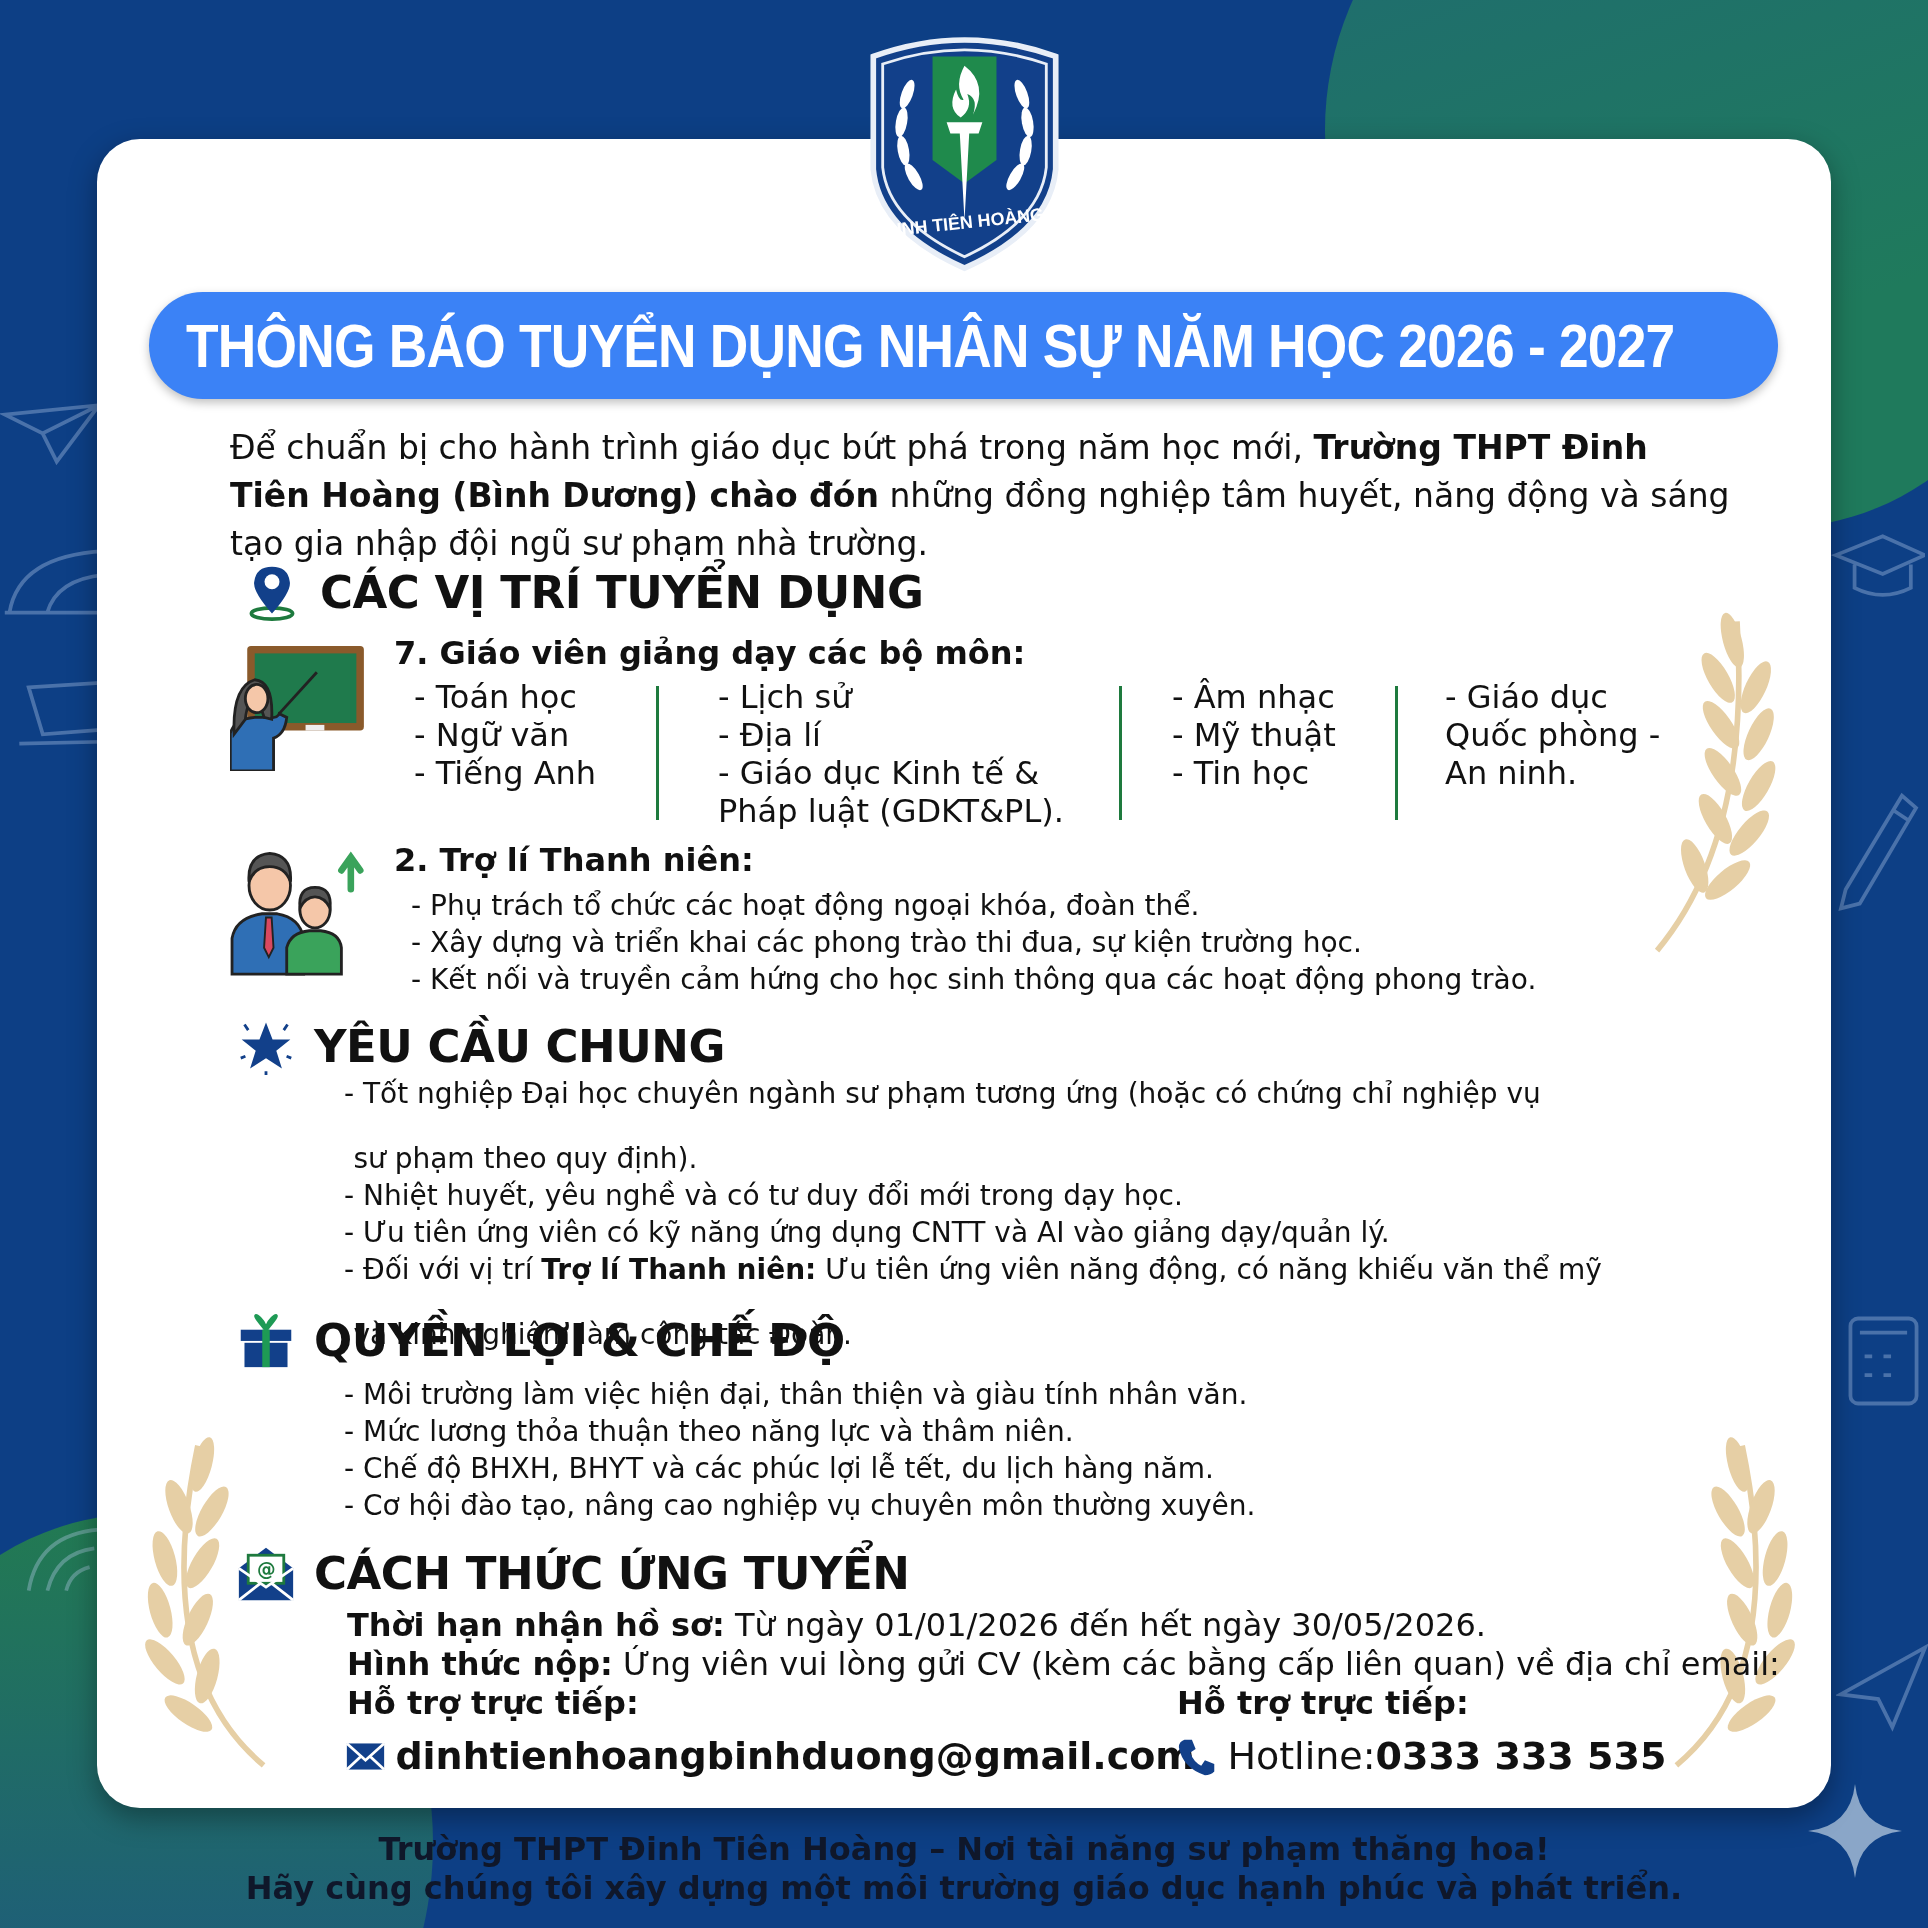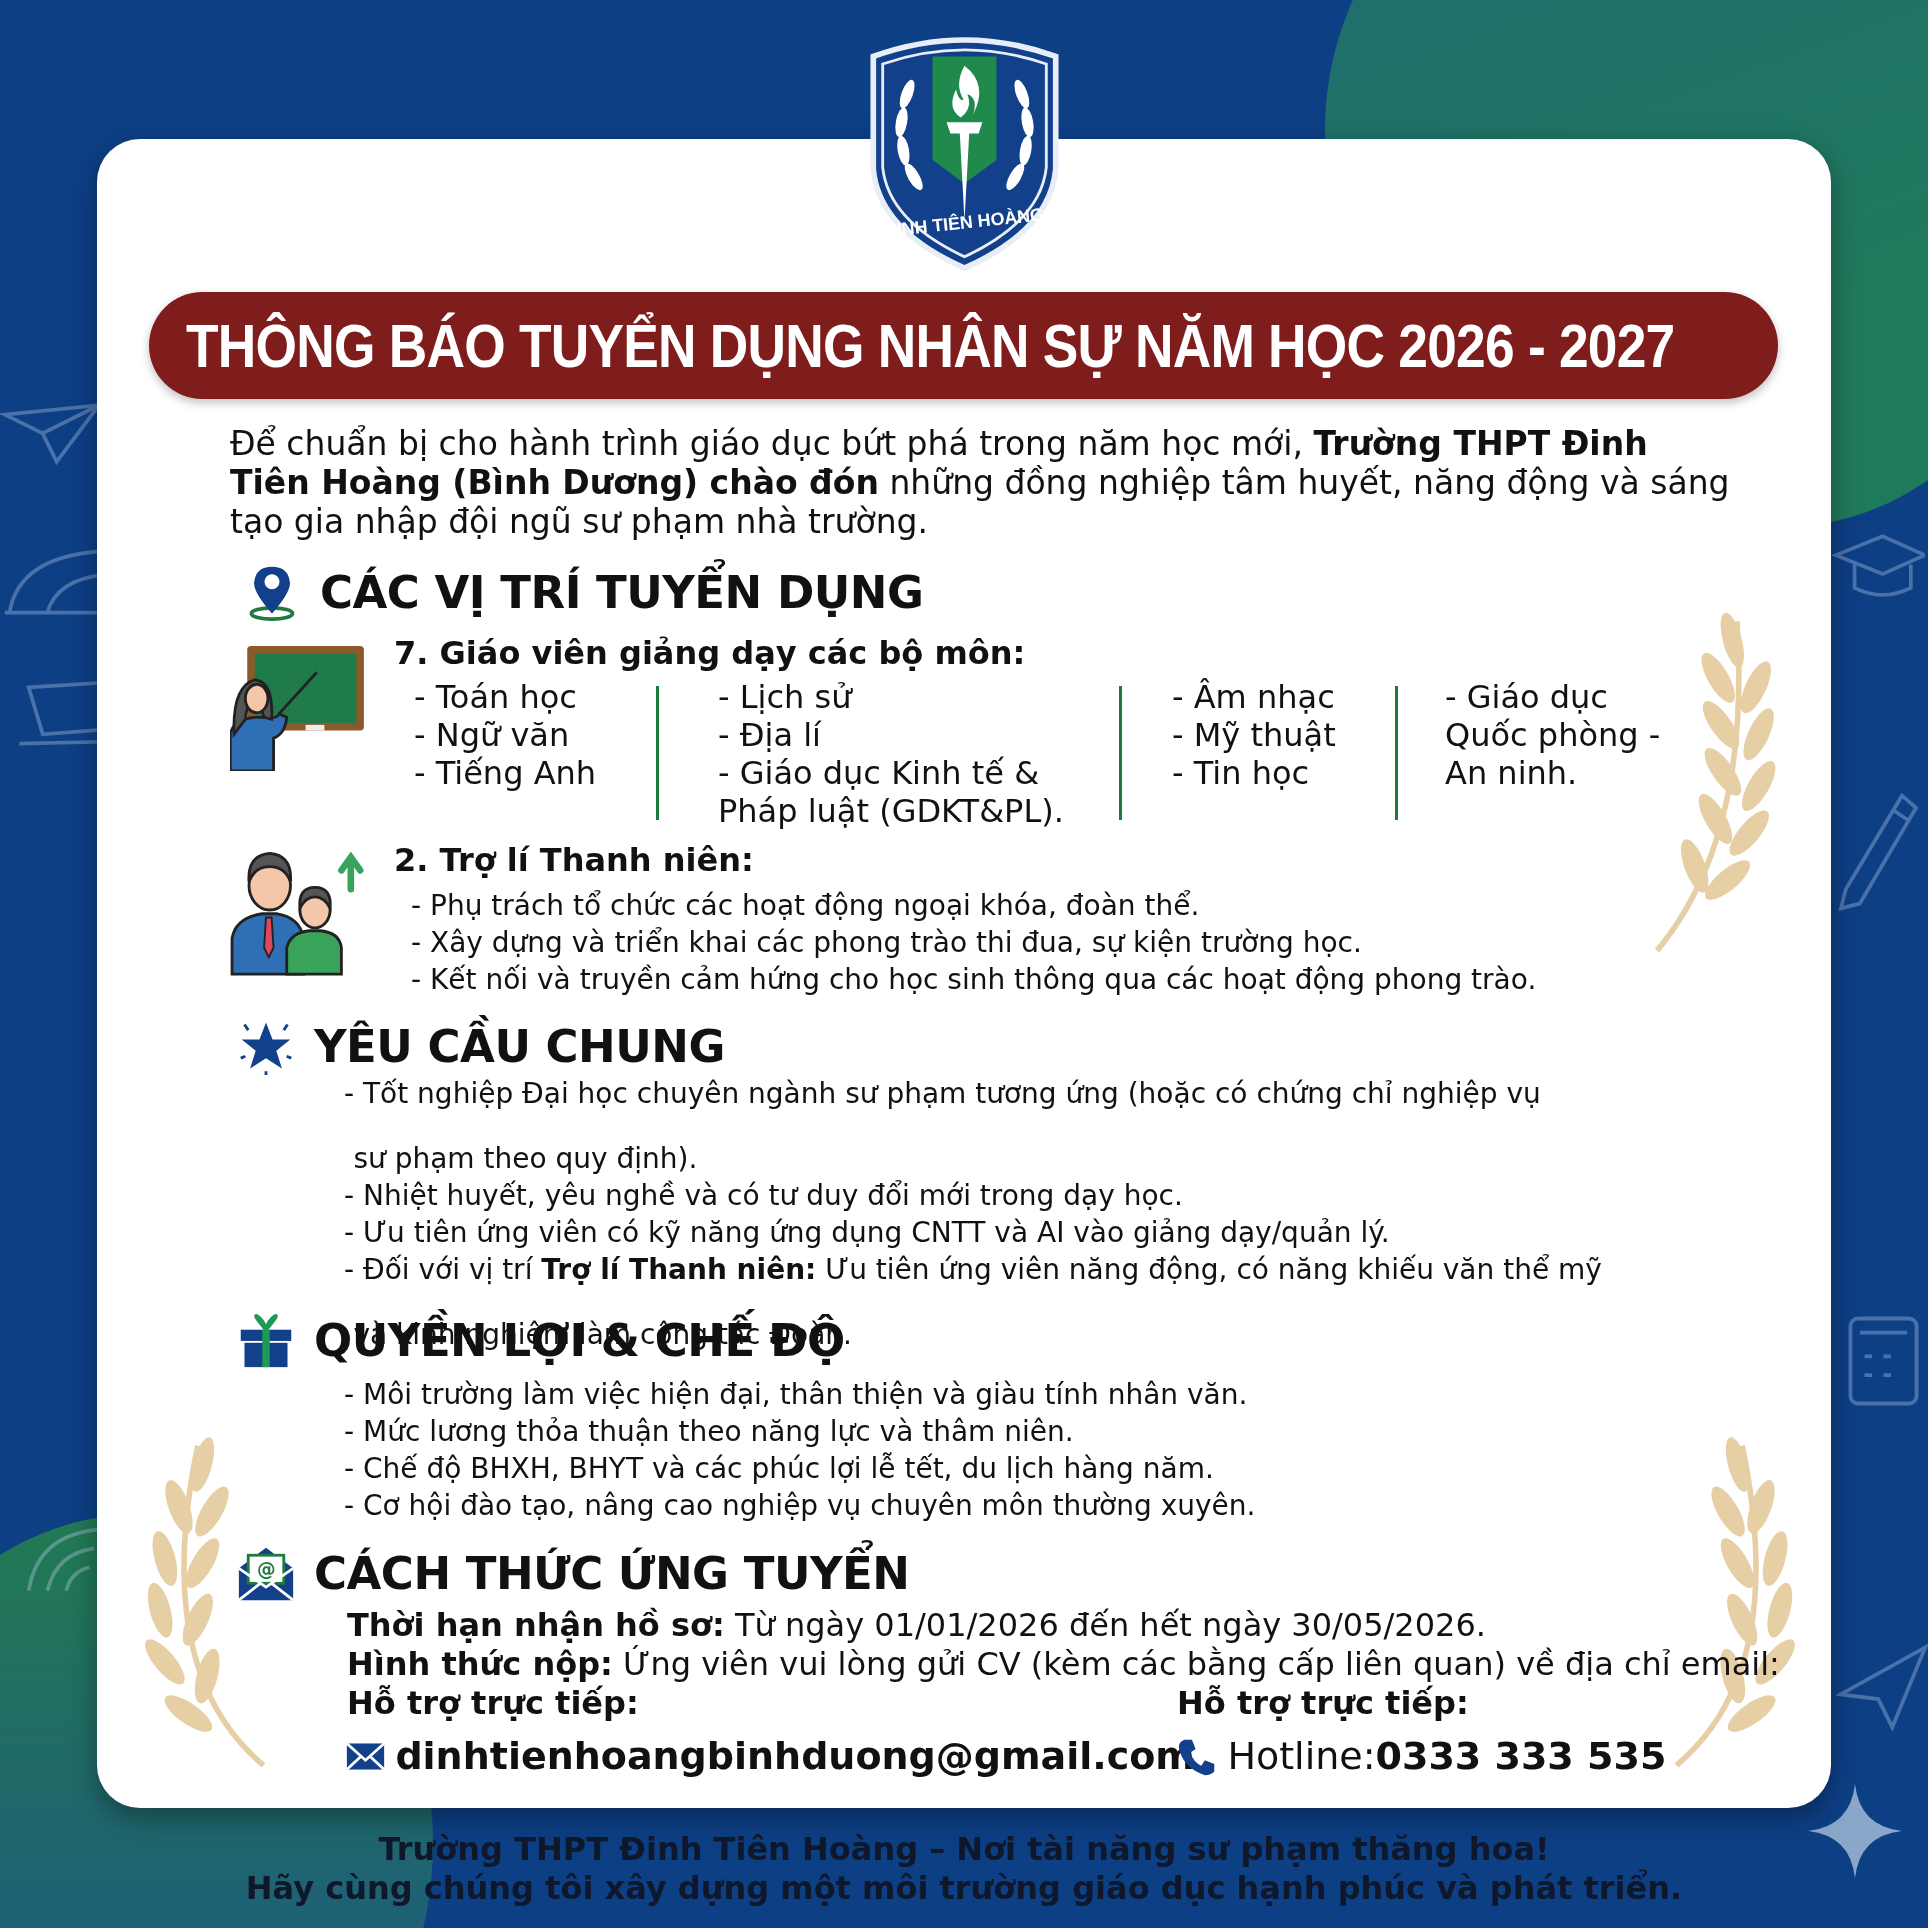--- a/index.html
+++ b/index.html
@@ -12,29 +12,29 @@
                  border-radius:50%; background:linear-gradient(180deg,#227a52 0%,#1e5d7a 70%,#144a86 100%); }
   .doodle { position:absolute; stroke:rgba(190,210,240,.35); fill:none; stroke-width:4; }
   .sparkle { position:absolute; left:1808px; top:1784px; width:94px; height:94px; }
 
   .card { position:absolute; left:97px; top:139px; width:1734px; height:1669px;
           background:#ffffff; border-radius:43px; box-shadow:0 9.4px 28px rgba(0,0,0,.35); }
 
   .logo { position:absolute; left:862px; top:28px; width:205px; height:245px; z-index:3; }
 
   .banner { position:absolute; left:149px; top:292px; width:1629px; height:107px;
-            background:#7f1d1d; border-radius:54px; display:flex; align-items:center;
+            background:#3b82f6; border-radius:54px; display:flex; align-items:center;
             box-shadow:0 3.8px 9.4px rgba(0,0,0,.25); z-index:2; }
   .banner .mega { width:75px; height:75px; margin-left:26px; margin-right:11.3px; }
   .banner-title { color:#fff; font-family:"Liberation Sans", sans-serif; font-weight:bold;
                   font-size:62px; letter-spacing:-0.9px; white-space:nowrap; transform:scaleX(0.86);
                   transform-origin:left center; }
 
   .content { position:absolute; left:0; top:0; width:1928px; height:1928px; z-index:2; color:#111; }
-  .intro { position:absolute; left:230px; top:424px; width:1507px; font-size:33px; line-height:39px; }
+  .intro { position:absolute; left:230px; top:424px; width:1507px; font-size:33px; line-height:48px; }
   .intro b { font-weight:bold; }
 
   .sec-head { position:absolute; display:flex; align-items:center; font-weight:bold; font-size:45px;
               color:#111; letter-spacing:-0.5px; }
   .sec-head .ic { width:58px; height:58px; margin-right:19px; }
 
   .item-head { position:absolute; font-weight:bold; font-size:32px; }
   .col { position:absolute; font-size:32px; line-height:38px; white-space:pre-line; }
   .vline { position:absolute; width:2.8px; background:#1e7a3e; }
 

